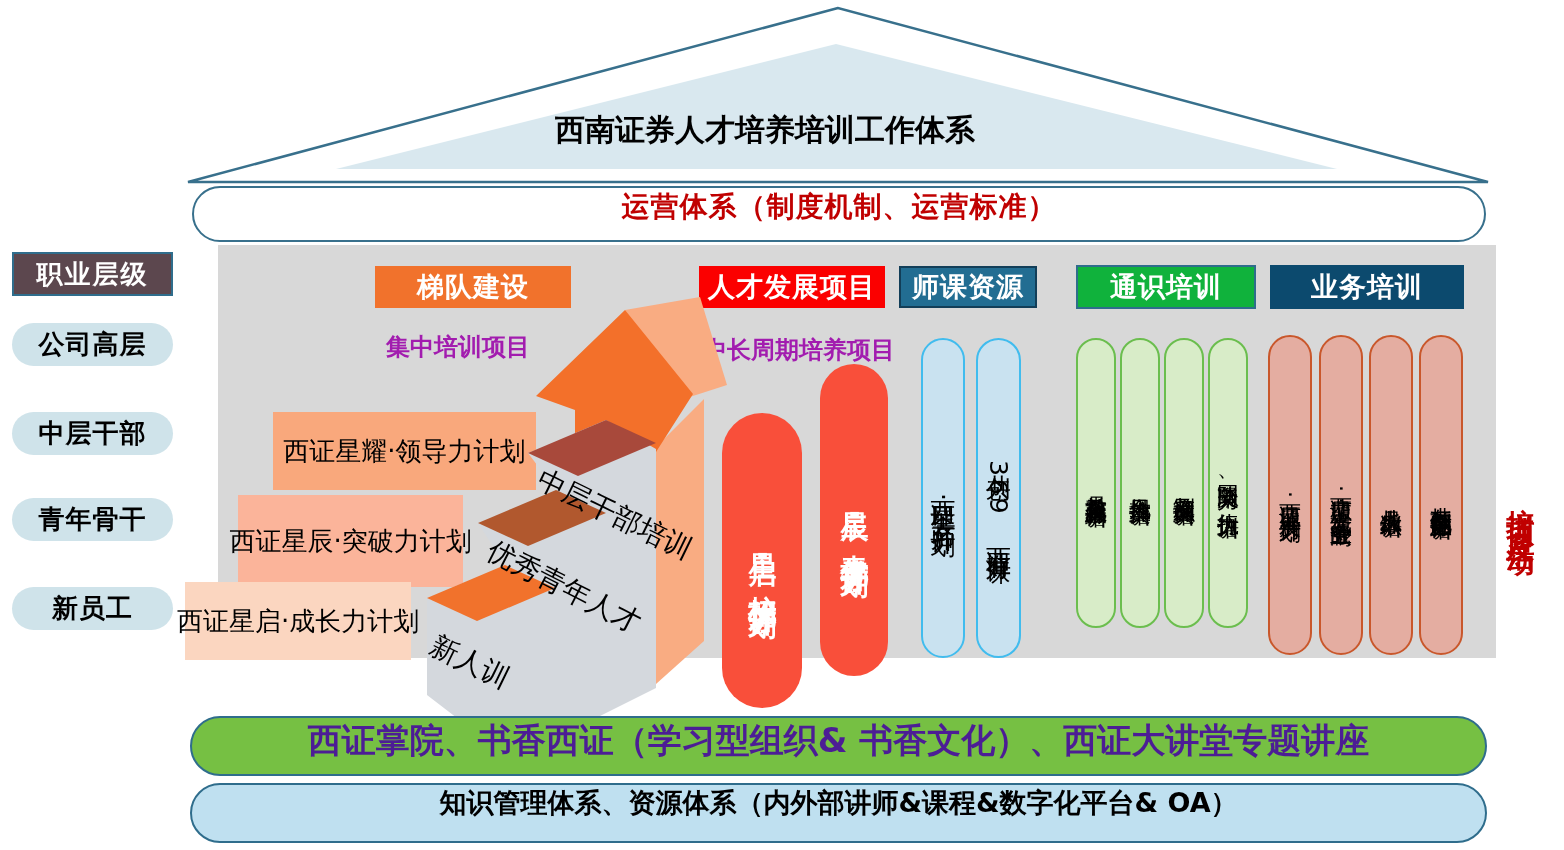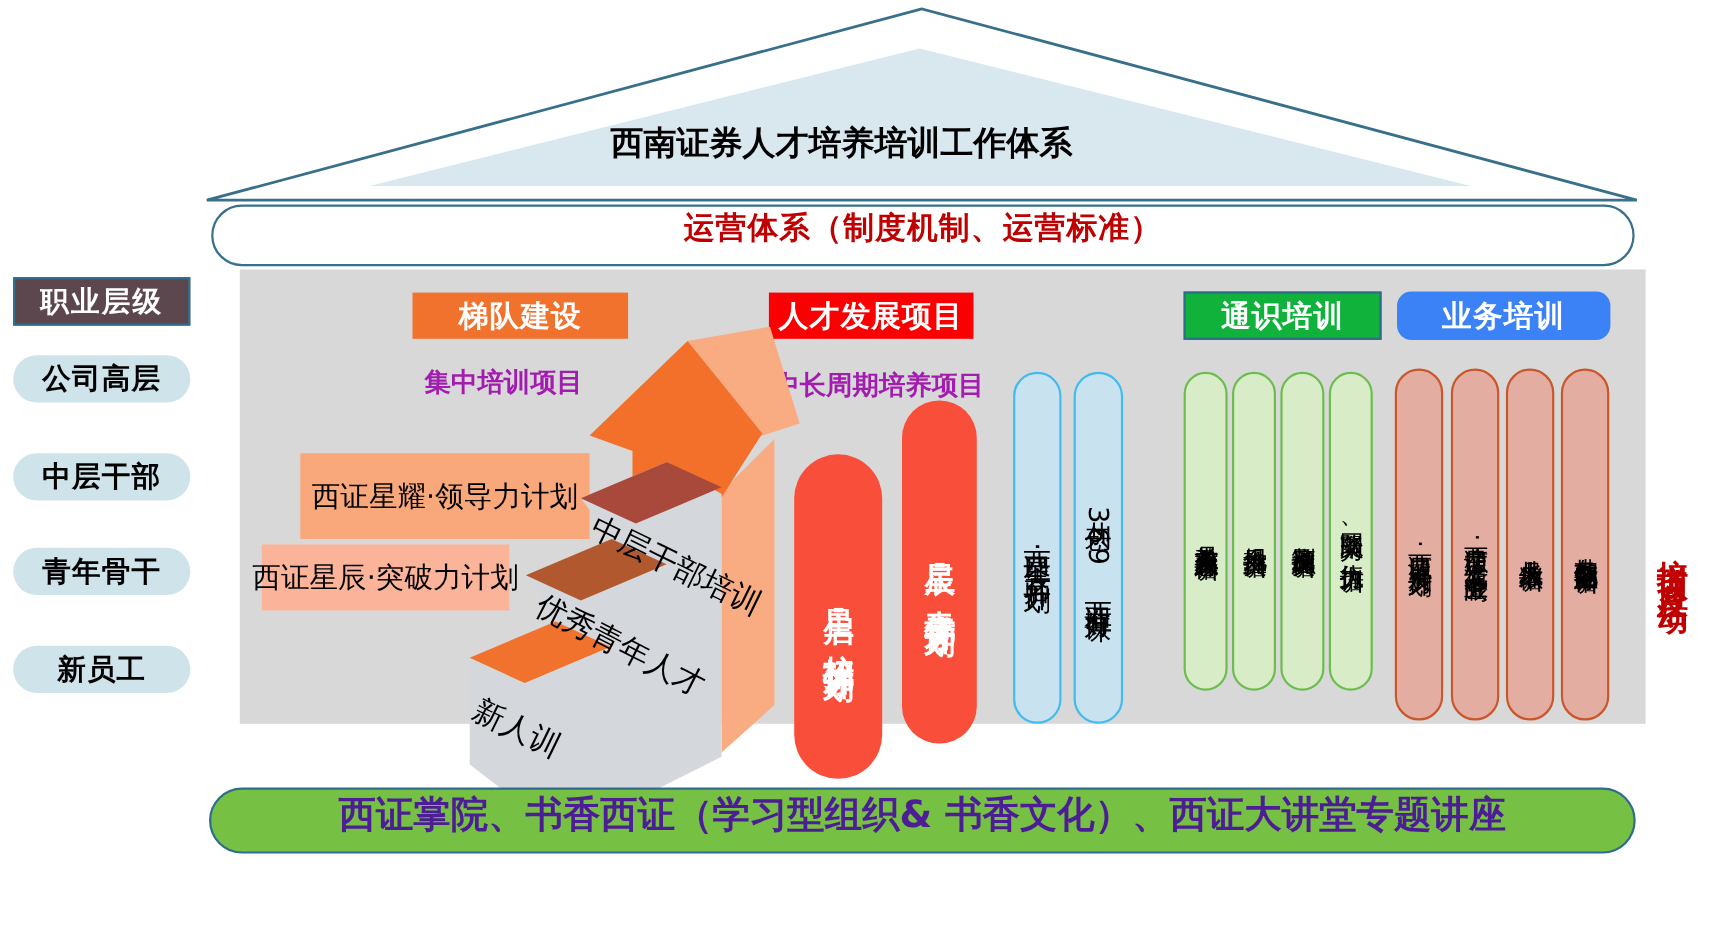--- a/index.html
+++ b/index.html
@@ -62,31 +62,35 @@
   </div>
   <div class="role-pill" style="top:498px;">
     <span>青年骨干</span>
   </div>
   <div class="role-pill" style="top:587px;">
     <span>新员工</span>
   </div>
 
   <div class="col-hdr" style="left:375px;top:266px;width:196px;height:42px;background:#F1722C;">梯队建设</div>
   <div class="col-hdr" style="left:699px;top:266px;width:186px;height:42px;background:#FB0000;">人才发展项目</div>
+  <div class="col-hdr" style="left:899px;top:266px;width:138px;height:42px;background:#226D92;border:2px solid #123E58;">师课资源</div>
   <div class="col-hdr" style="left:1076px;top:265px;width:180px;height:44px;background:#10B23C;border:2px solid #2F6D8C;">通识培训</div>
-  <div class="col-hdr" style="left:1270px;top:265px;width:194px;height:44px;background:#3b82f6;border-radius:13px;">业务培训</div>
+  <div class="col-hdr" style="left:1270px;top:265px;width:194px;height:44px;background:#0c4a6e;">业务培训</div>
 
   <div class="subtitle" style="left:386px;top:331px;">集中培训项目</div>
   <div class="subtitle" style="left:703px;top:334px;">中长周期培养项目</div>
 
   <div class="bar" style="left:273px;top:412px;width:263px;height:78px;background:#F9A87C;">
     <span>西证星耀·领导力计划</span>
   </div>
-  <div class="bar" style="left:238px;top:495px;width:225px;height:60px;background:#FBB49A;">
+  <div class="bar" style="left:238px;top:495px;width:225px;height:92px;background:#FBB49A;">
     <span>西证星辰·突破力计划</span>
+  </div>
+  <div class="bar" style="left:185px;top:582px;width:226px;height:78px;background:#FBD6C0;">
+    <span>西证星启·成长力计划</span>
   </div>
 
   <svg class="abs" style="left:180px;top:280px;" width="560" height="460" viewBox="180 280 560 460">
 
     <polygon points="656,447 704,399 704,641 656,684" fill="#F9AC82"></polygon>
     <polygon points="625,310 700,297 727,385 668,404" fill="#F9AC82"></polygon>
     <polygon points="625,310 693,394 656,452 575,452 575,410 536,396" fill="#F3702A"></polygon>
 
     <polygon points="427,598 505,565 478,523 556,490 528,453 606,420 656,449 656,688 558,737 470,728 427,695" fill="#D4D8DD"></polygon>
 
@@ -137,14 +141,17 @@
   </div>
   <div class="vpill pink" style="left:1419px;top:335px;width:44px;height:320px;">
     <span>支持各部门定制化业务培训</span>
   </div>
 
   <div class="right-vlabel" style="left:1500px;top:398px;width:40px;height:222px;">培训项目及活动</div>
 
   <div class="banner" style="left:190px;top:716px;width:1297px;height:60px;background:#76C043;border:2px solid #2F6D8C;border-radius:30px;">
     <span style="color:#4c1d95;font-weight:bold;font-size:34px;">西证掌院、书香西证（学习型组织&amp; 书香文化）、西证大讲堂专题讲座</span>
   </div>
+  <div class="banner" style="left:190px;top:783px;width:1297px;height:60px;background:#BFE0F0;border:2px solid #2F6D8C;border-radius:30px;">
+    <span style="color:#000000;font-weight:bold;font-size:27px;">知识管理体系、资源体系（内外部讲师&amp;课程&amp;数字化平台&amp; OA）</span>
+  </div>
 
 </div>
 
 </body></html>

